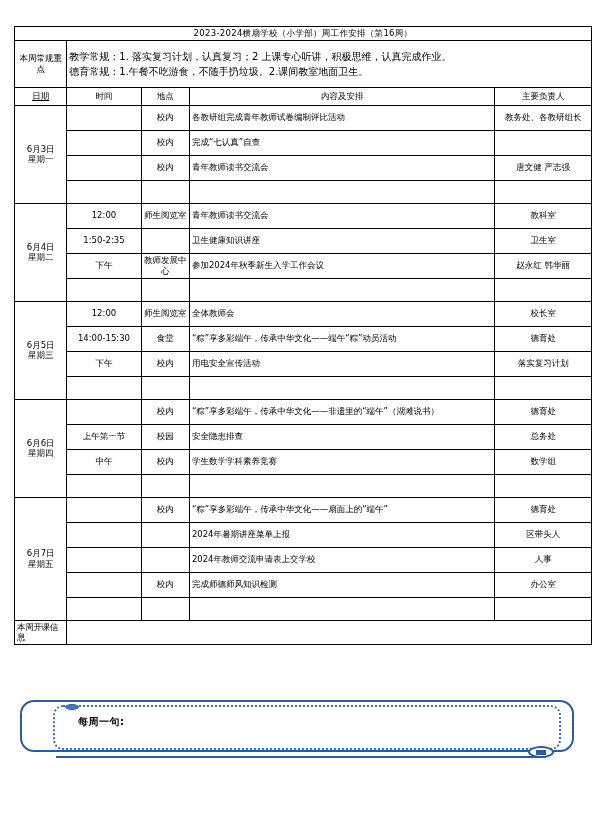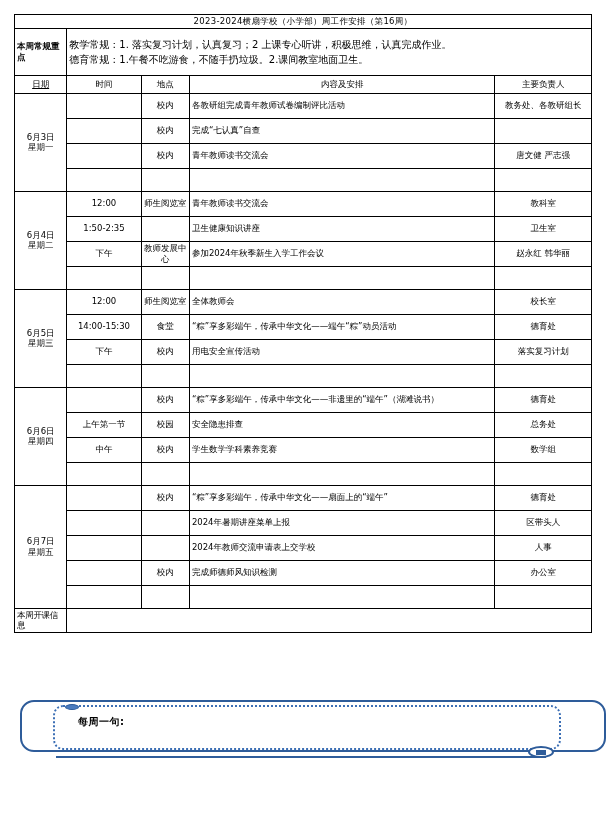--- a/index.html
+++ b/index.html
@@ -19,21 +19,21 @@
     position: absolute;
     left: 0; top: 0;
     width: 606px;
     height: 815px;
   }
 
   
   table.sched {
     position: absolute;
     left: 14px;
-    top: 14px;
+    top: 26px;
     width: 578px;
     border-collapse: collapse;
     table-layout: fixed;
   }
   table.sched td {
     border: 1px solid #000000;
     padding: 1px 2px;
     font-size: 8.5px;
     line-height: 1.25;
     vertical-align: middle;
@@ -43,23 +43,23 @@
   .title-cell {
     text-align: center;
     font-size: 13px;
     line-height: 1.3;
     padding: 3px 2px 4px 2px;
     letter-spacing: 0.3px;
   }
 
   .focus-label {
     width: 52px;
-    text-align: left;
+    text-align: center;
     font-size: 13px;
-    font-weight: bold;
+    font-weight: normal;
     line-height: 1.25;
     letter-spacing: 0px;
     padding: 2px 0;
   }
   .focus-body {
     padding: 4px 4px 4px 4px;
     vertical-align: top;
     height: 44px;
   }
   .focus-body div {
@@ -95,22 +95,23 @@
     height: 14px;
     padding-left: 1px;
     letter-spacing: -0.3px;
   }
 
   
   .quote-wrap {
     position: absolute;
     left: 20px;
     top: 700px;
-    width: 586px;
+    width: 518px;
     height: 62px;
+    padding-left: 36px;
   }
   .quote-outer {
     position: absolute;
     left: 0; top: 0;
     width: 100%;
     height: 52px;
     border: 2px solid #2E5C9A;
     border-radius: 14px;
     box-sizing: border-box;
     background: #ffffff;

